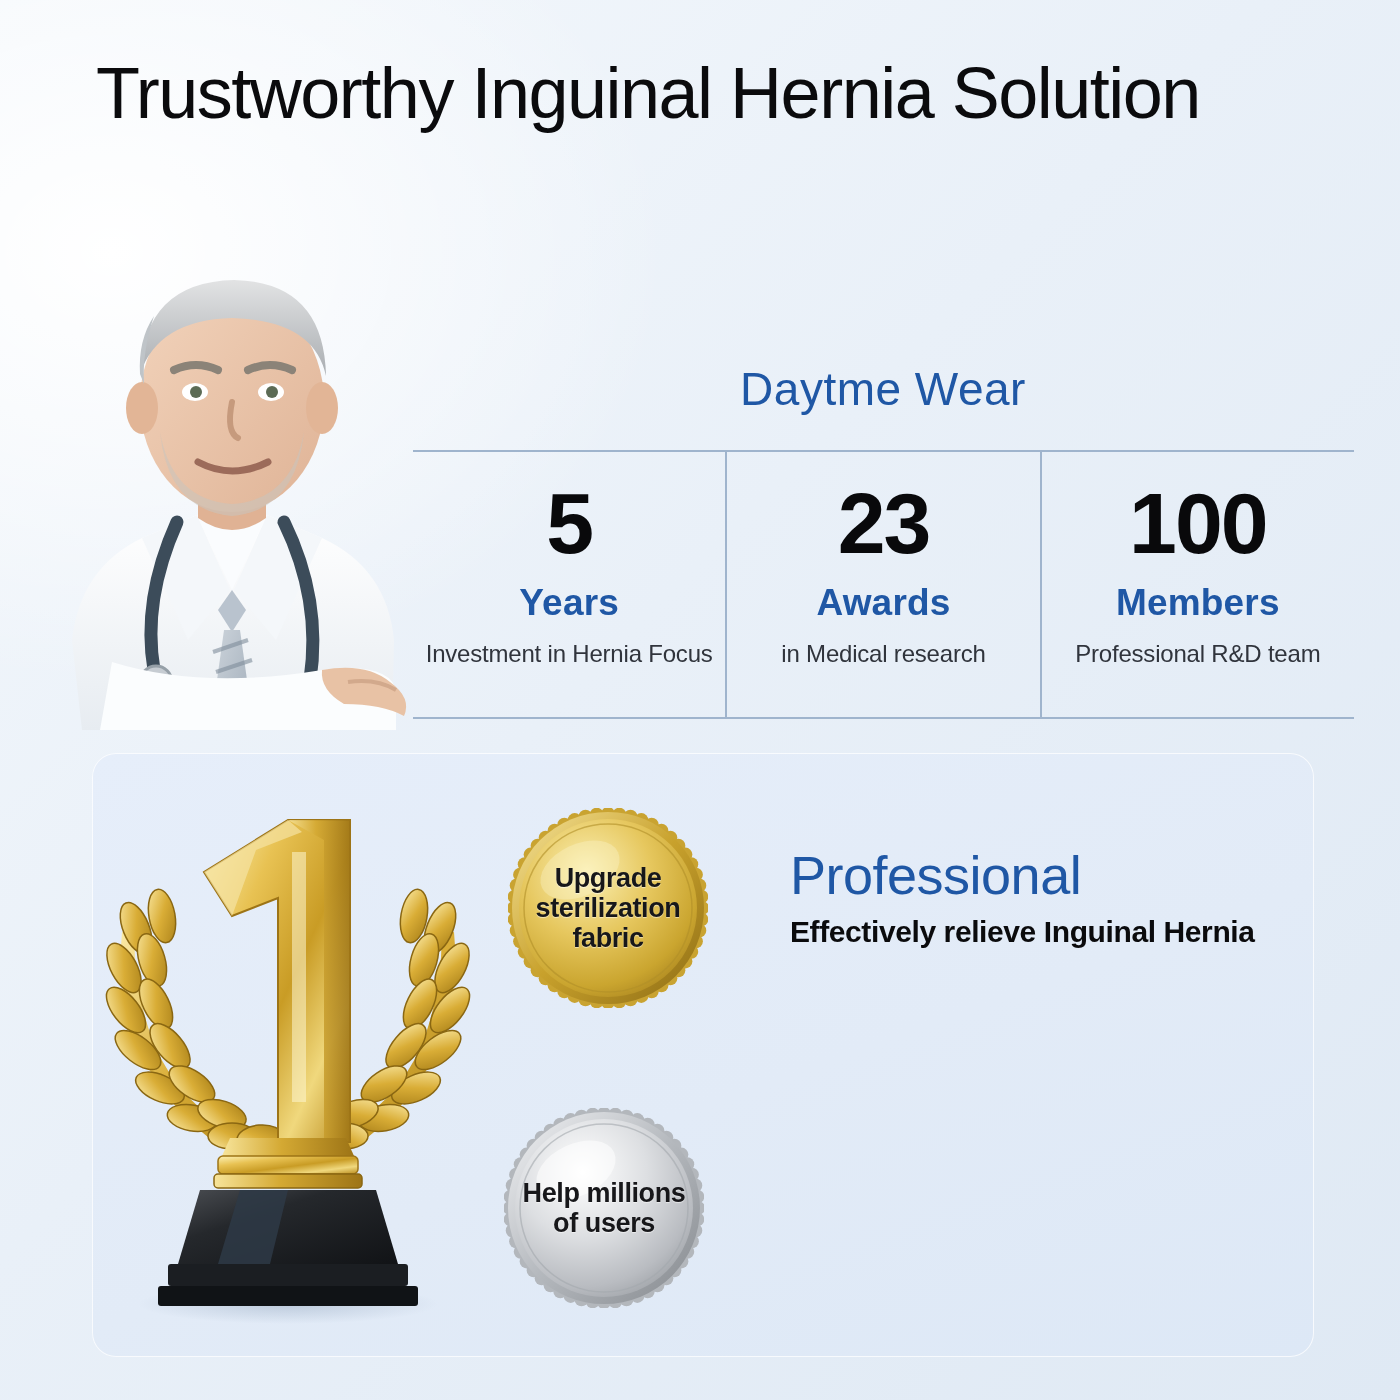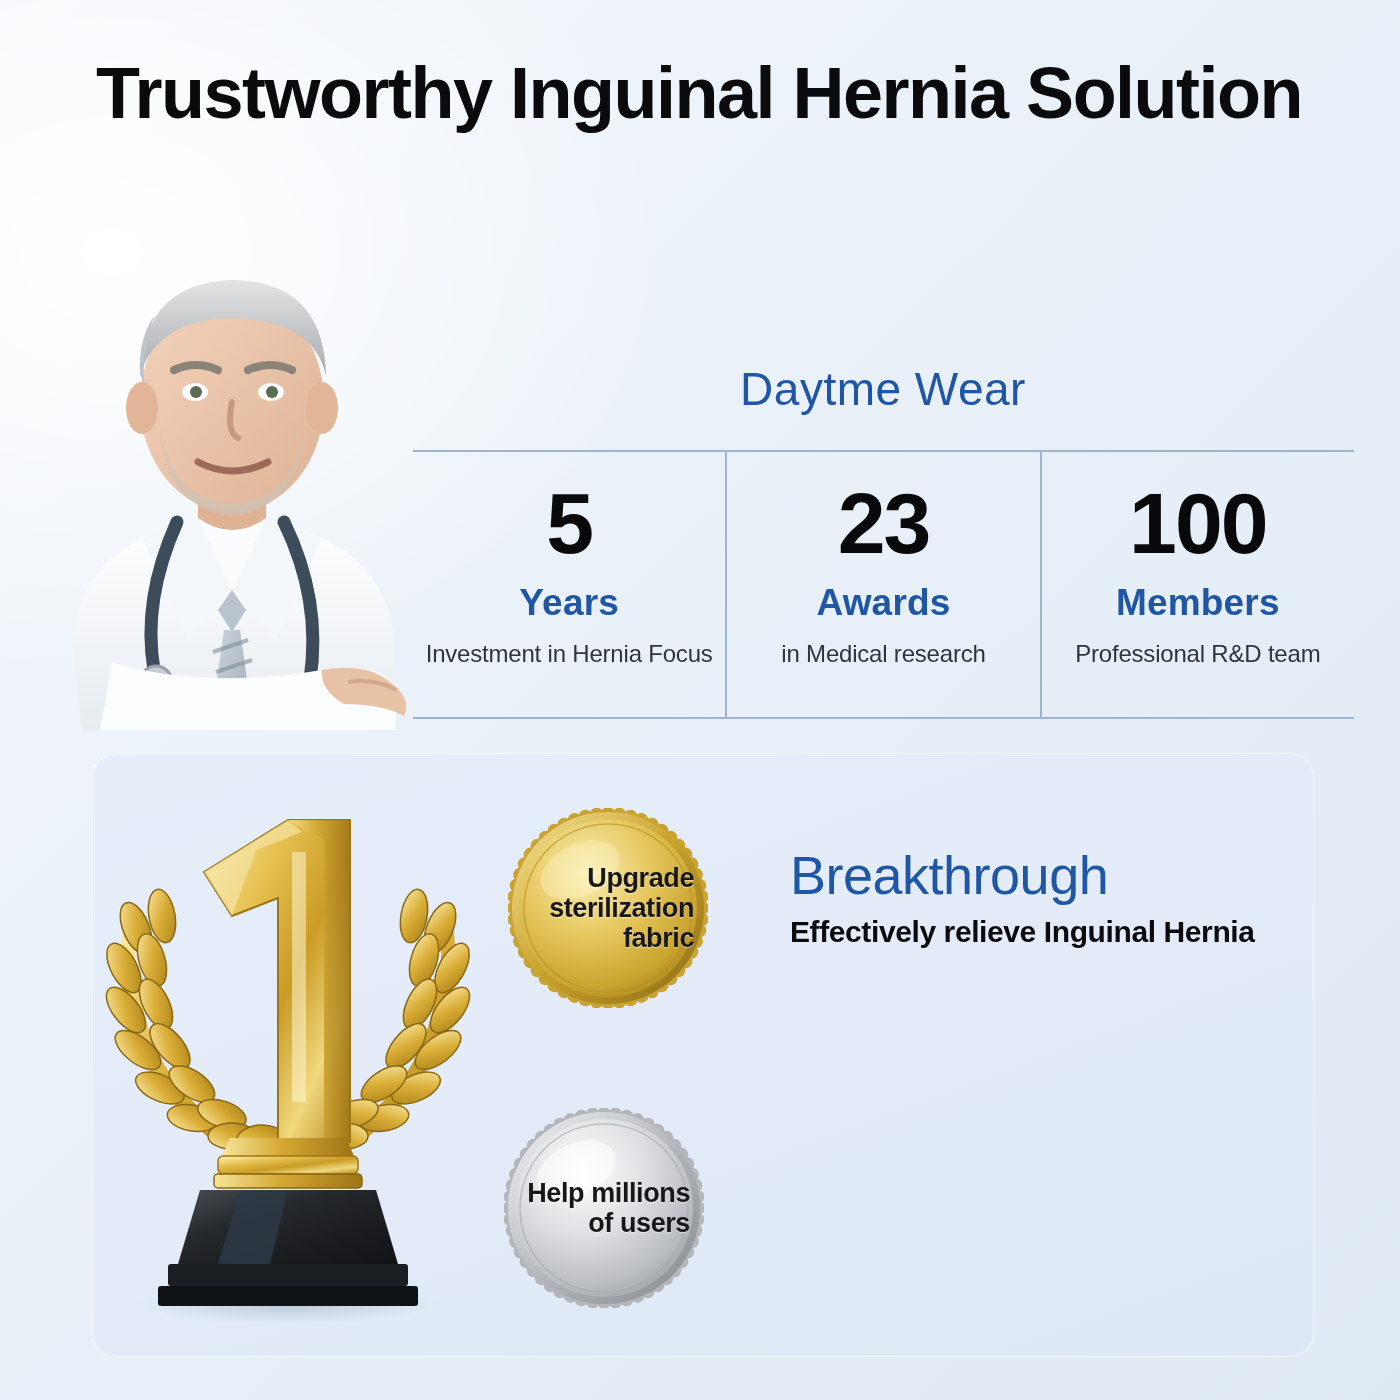--- a/index.html
+++ b/index.html
@@ -13,21 +13,21 @@
     position:relative;width:1400px;height:1400px;
     background:
       radial-gradient(ellipse 900px 700px at 8% 18%, #ffffff 0%, rgba(255,255,255,0) 62%),
       linear-gradient(135deg,#f4f8fc 0%,#e9f0f8 45%,#dfe9f4 100%);
     overflow:hidden;
   }
 
   
   .title{
     position:absolute;left:96px;top:56px;width:1240px;
-    font-size:72px;line-height:1.05;font-weight:700;
+    font-size:72px;line-height:1.05;font-weight:400;
     letter-spacing:-1.5px;color:#0b0b0d;
     white-space:nowrap;
   }
 
   
   .doctor-wrap{
     position:absolute;left:-8px;top:170px;width:470px;height:560px;
     overflow:hidden;
   }
   .doctor-svg{position:absolute;left:0;top:0;}
@@ -85,21 +85,20 @@
   }
   .badge-gold{left:508px;top:808px;}
   .badge-silver{left:504px;top:1108px;}
   .badge svg{position:absolute;left:0;top:0;}
   .badge-text{
     position:relative;z-index:2;
     font-size:27px;font-weight:700;line-height:1.12;
     color:#17171a;letter-spacing:-.4px;
     text-shadow:0 1px 1px rgba(255,255,255,.55);
     padding:0 14px;
-    text-align:right;
   }
 
   
   .feature{position:absolute;left:790px;width:540px;}
   .feature-1{top:846px;}
   .feature-2{top:1136px;}
   .feature-head{
     font-size:54px;font-weight:400;color:#1f57a5;
     letter-spacing:-.5px;line-height:1.1;white-space:nowrap;
   }
@@ -453,18 +452,18 @@
         </g>
       <circle cx="100" cy="100" r="96" fill="url(#silveredge)"></circle>
       <circle cx="100" cy="100" r="89" fill="url(#silverface)"></circle>
       <circle cx="100" cy="100" r="84" fill="none" stroke="#a4a8ad" stroke-width="1.5" opacity=".6"></circle>
       <ellipse cx="72" cy="62" rx="42" ry="26" fill="#ffffff" opacity=".55" transform="rotate(-25 72 62)"></ellipse>
     </svg>
     <div class="badge-text">Help millions of users</div>
   </div>
 
   <div class="feature feature-1">
-    <div class="feature-head">Breakthrough</div>
+    <div class="feature-head">Professional</div>
     <div class="feature-sub">Effectively relieve Inguinal Hernia</div>
   </div>
 
 
 </div>
 
 </body></html>

